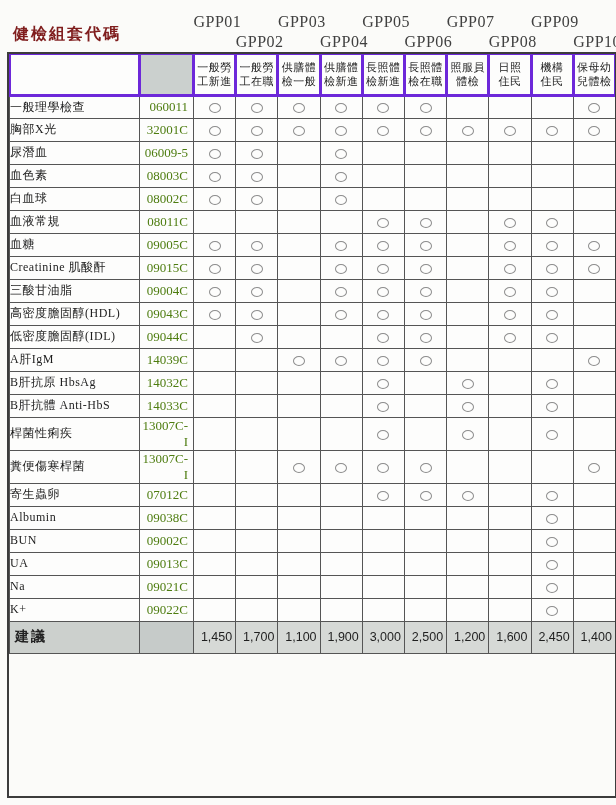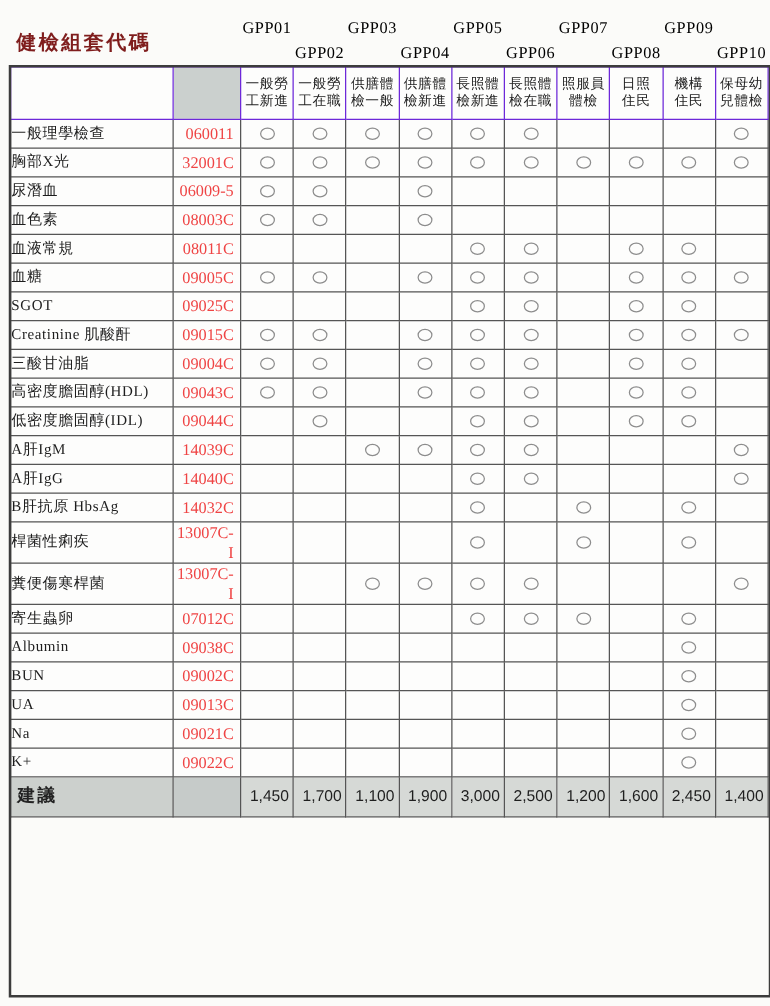--- a/index.html
+++ b/index.html
@@ -17,35 +17,35 @@
   table.pkg{
     position:absolute;left:8px;top:11px;width:606px;
     border-collapse:collapse;table-layout:fixed;
   }
   td{padding:0;overflow:hidden;}
   
   tr.gpprow{height:21px;}
   tr.gpprow td{border:none;background:transparent;}
   td.gpp{
     text-align:center;vertical-align:middle;white-space:nowrap;
-    font-size:13px;color:#000000;letter-spacing:0.5px;overflow:visible;
+    font-size:16px;color:#404040;letter-spacing:0.5px;overflow:visible;
   }
   
   tr.subhead{height:42px;}
-  tr.subhead td{border:1px solid #6d28d9;vertical-align:middle;}
+  tr.subhead td{border:3px solid #6d28d9;vertical-align:middle;}
   td.hname{background:#fdfdfc;}
   td.hcode{background:#cbd0ce;}
   td.hcol{
     text-align:center;font-size:11px;line-height:1.3;
     letter-spacing:0.5px;color:#222;white-space:pre-line;background:#fdfdfc;
   }
   tr.datarow{height:23px;}
   tr.datarow td{border:1px solid #555;vertical-align:middle;background:#fdfdfc;}
   td.tname{font-size:12px;padding-left:0;letter-spacing:0.5px;white-space:nowrap;}
-  td.tcode{font-size:13px;text-align:right;padding-right:5px;color:#ef4444;}
+  td.tcode{font-size:13px;text-align:right;padding-right:5px;color:#4d7c0f;}
   td.mark{text-align:center;}
   .circle{
     display:inline-block;width:10px;height:8px;
     border:1px solid #8d8d8d;border-radius:50%;
     vertical-align:middle;background:transparent;
   }
   tr.footrow{height:32px;}
   tr.footrow td{border:1px solid #555;vertical-align:middle;}
   td.flabel{
     background:#ccd0cd;font-size:14px;letter-spacing:2px;
@@ -183,20 +183,34 @@
           <td class="mark"></td>
           <td class="mark"><span class="circle"></span></td>
           <td class="mark"></td>
           <td class="mark"></td>
           <td class="mark"></td>
           <td class="mark"></td>
           <td class="mark"></td>
           <td class="mark"></td>
         </tr>
         <tr class="datarow">
+          <td class="tname">白血球</td>
+          <td class="tcode">08002C</td>
+          <td class="mark"><span class="circle"></span></td>
+          <td class="mark"><span class="circle"></span></td>
+          <td class="mark"></td>
+          <td class="mark"><span class="circle"></span></td>
+          <td class="mark"></td>
+          <td class="mark"></td>
+          <td class="mark"></td>
+          <td class="mark"></td>
+          <td class="mark"></td>
+          <td class="mark"></td>
+        </tr>
+        <tr class="datarow">
           <td class="tname">血液常規</td>
           <td class="tcode">08011C</td>
           <td class="mark"></td>
           <td class="mark"></td>
           <td class="mark"></td>
           <td class="mark"></td>
           <td class="mark"><span class="circle"></span></td>
           <td class="mark"><span class="circle"></span></td>
           <td class="mark"></td>
           <td class="mark"><span class="circle"></span></td>
@@ -211,34 +225,20 @@
           <td class="mark"></td>
           <td class="mark"><span class="circle"></span></td>
           <td class="mark"><span class="circle"></span></td>
           <td class="mark"><span class="circle"></span></td>
           <td class="mark"></td>
           <td class="mark"><span class="circle"></span></td>
           <td class="mark"><span class="circle"></span></td>
           <td class="mark"><span class="circle"></span></td>
         </tr>
         <tr class="datarow">
-          <td class="tname">SGOT</td>
-          <td class="tcode">09025C</td>
-          <td class="mark"></td>
-          <td class="mark"></td>
-          <td class="mark"></td>
-          <td class="mark"></td>
-          <td class="mark"><span class="circle"></span></td>
-          <td class="mark"><span class="circle"></span></td>
-          <td class="mark"></td>
-          <td class="mark"><span class="circle"></span></td>
-          <td class="mark"><span class="circle"></span></td>
-          <td class="mark"></td>
-        </tr>
-        <tr class="datarow">
           <td class="tname">Creatinine 肌酸酐</td>
           <td class="tcode">09015C</td>
           <td class="mark"><span class="circle"></span></td>
           <td class="mark"><span class="circle"></span></td>
           <td class="mark"></td>
           <td class="mark"><span class="circle"></span></td>
           <td class="mark"><span class="circle"></span></td>
           <td class="mark"><span class="circle"></span></td>
           <td class="mark"></td>
           <td class="mark"><span class="circle"></span></td>
@@ -295,36 +295,36 @@
           <td class="mark"><span class="circle"></span></td>
           <td class="mark"><span class="circle"></span></td>
           <td class="mark"><span class="circle"></span></td>
           <td class="mark"><span class="circle"></span></td>
           <td class="mark"></td>
           <td class="mark"></td>
           <td class="mark"></td>
           <td class="mark"><span class="circle"></span></td>
         </tr>
         <tr class="datarow">
-          <td class="tname">A肝IgG</td>
-          <td class="tcode">14040C</td>
-          <td class="mark"></td>
-          <td class="mark"></td>
-          <td class="mark"></td>
-          <td class="mark"></td>
-          <td class="mark"><span class="circle"></span></td>
-          <td class="mark"><span class="circle"></span></td>
-          <td class="mark"></td>
-          <td class="mark"></td>
-          <td class="mark"></td>
-          <td class="mark"><span class="circle"></span></td>
-        </tr>
-        <tr class="datarow">
           <td class="tname">B肝抗原 HbsAg</td>
           <td class="tcode">14032C</td>
+          <td class="mark"></td>
+          <td class="mark"></td>
+          <td class="mark"></td>
+          <td class="mark"></td>
+          <td class="mark"><span class="circle"></span></td>
+          <td class="mark"></td>
+          <td class="mark"><span class="circle"></span></td>
+          <td class="mark"></td>
+          <td class="mark"><span class="circle"></span></td>
+          <td class="mark"></td>
+        </tr>
+        <tr class="datarow">
+          <td class="tname">B肝抗體 Anti-HbS</td>
+          <td class="tcode">14033C</td>
           <td class="mark"></td>
           <td class="mark"></td>
           <td class="mark"></td>
           <td class="mark"></td>
           <td class="mark"><span class="circle"></span></td>
           <td class="mark"></td>
           <td class="mark"><span class="circle"></span></td>
           <td class="mark"></td>
           <td class="mark"><span class="circle"></span></td>
           <td class="mark"></td>

